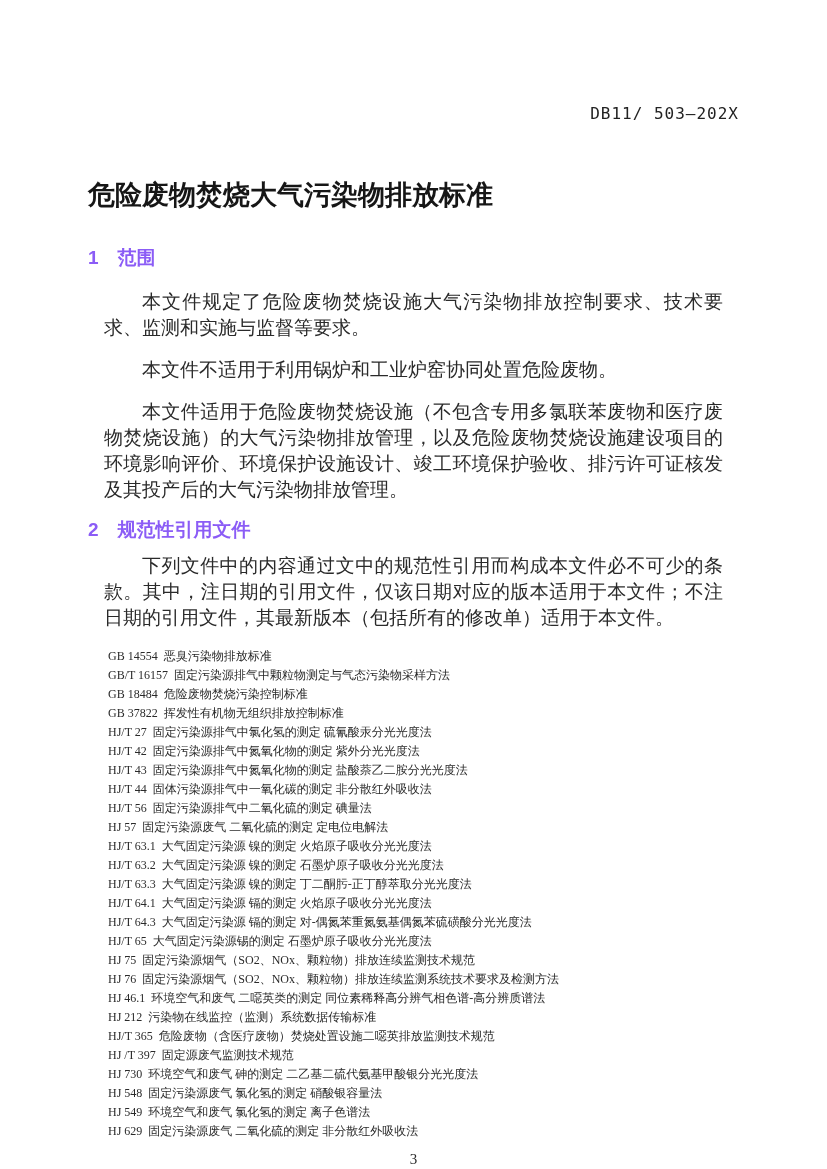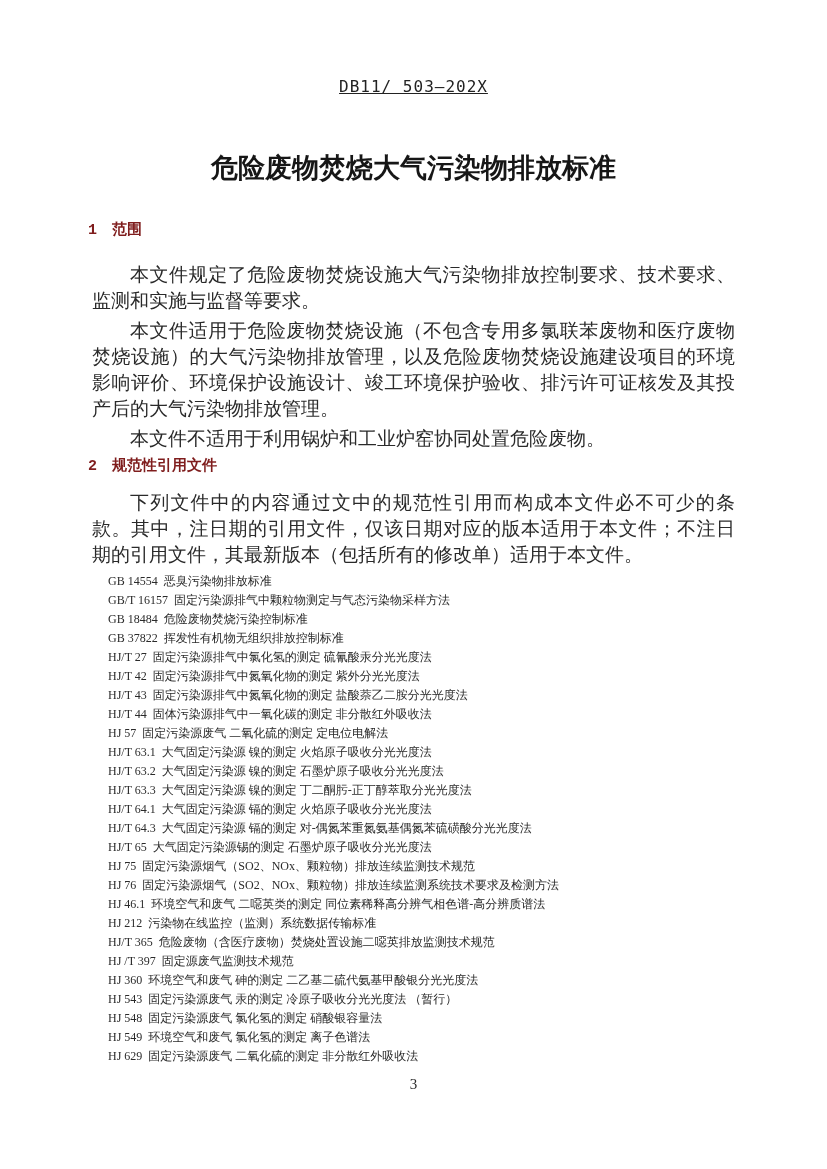--- a/index.html
+++ b/index.html
@@ -14,51 +14,50 @@
     position: relative;
     width: 827px;
     height: 1169px;
     background: #ffffff;
     color: #2a2a2a;
     font-family: "Liberation Serif", "DejaVu Serif", serif;
     box-sizing: border-box;
     padding: 0 88px;
   }
   .doc-code {
-    margin-top: 77px;
-    text-align: center;
+    margin-top: 104px;
+    text-align: right;
     font-family: "DejaVu Sans Mono", "Liberation Mono", monospace;
     font-size: 16px;
     letter-spacing: 1px;
     color: #222;
     white-space: pre-wrap;
-    text-decoration: underline;
   }
   .doc-title {
     margin-top: 56px;
-    text-align: center;
+    text-align: left;
     font-family: "Liberation Sans", "DejaVu Sans", sans-serif;
     font-weight: bold;
     font-size: 27px;
     line-height: 32px;
     color: #161616;
     white-space: pre-wrap;
   }
   .section-heading {
-    font-family: Liberation Mono, monospace;
+    font-family: Liberation Sans, sans-serif;
     font-weight: bold;
-    font-size: 15px;
+    font-size: 19px;
     line-height: 22px;
-    color: #7f1d1d;
+    color: #8b5cf6;
     white-space: pre-wrap;
   }
   .h1-heading { margin-top: 36px; }
   .h2-heading { margin-top: 4px; }
   .body-para {
-    margin: 4px;
+    margin: 16px;
     font-size: 19px;
     line-height: 26px;
     text-indent: 2em;
     text-align: justify;
     color: #2a2a2a;
     white-space: pre-wrap;
   }
   .first-para { margin-top: 20px; }
   .intro-para { margin-top: 12px; font-family: Liberation Serif, serif; }
   .ref-list {
@@ -84,51 +83,51 @@
 
 <div class="page">
 
   <div class="doc-code">DB11/ 503—202X</div>
 
   <div class="doc-title">危险废物焚烧大气污染物排放标准</div>
 
   <div class="section-heading h1-heading">1　范围</div>
 
   <p class="body-para first-para">本文件规定了危险废物焚烧设施大气污染物排放控制要求、技术要求、监测和实施与监督等要求。</p>
+  <p class="body-para">本文件不适用于利用锅炉和工业炉窑协同处置危险废物。</p>
   <p class="body-para">本文件适用于危险废物焚烧设施（不包含专用多氯联苯废物和医疗废物焚烧设施）的大气污染物排放管理，以及危险废物焚烧设施建设项目的环境影响评价、环境保护设施设计、竣工环境保护验收、排污许可证核发及其投产后的大气污染物排放管理。</p>
-  <p class="body-para">本文件不适用于利用锅炉和工业炉窑协同处置危险废物。</p>
 
   <div class="section-heading h2-heading">2　规范性引用文件</div>
 
   <p class="body-para intro-para">下列文件中的内容通过文中的规范性引用而构成本文件必不可少的条款。其中，注日期的引用文件，仅该日期对应的版本适用于本文件；不注日期的引用文件，其最新版本（包括所有的修改单）适用于本文件。</p>
 
   <ul class="ref-list">
     <li>GB 14554  恶臭污染物排放标准</li>
     <li>GB/T 16157  固定污染源排气中颗粒物测定与气态污染物采样方法</li>
     <li>GB 18484  危险废物焚烧污染控制标准</li>
     <li>GB 37822  挥发性有机物无组织排放控制标准</li>
     <li>HJ/T 27  固定污染源排气中氯化氢的测定 硫氰酸汞分光光度法</li>
     <li>HJ/T 42  固定污染源排气中氮氧化物的测定 紫外分光光度法</li>
     <li>HJ/T 43  固定污染源排气中氮氧化物的测定 盐酸萘乙二胺分光光度法</li>
     <li>HJ/T 44  固体污染源排气中一氧化碳的测定 非分散红外吸收法</li>
+    <li>HJ/T 56  固定污染源排气中二氧化硫的测定 碘量法</li>
     <li>HJ 57  固定污染源废气 二氧化硫的测定 定电位电解法</li>
     <li>HJ/T 63.1  大气固定污染源 镍的测定 火焰原子吸收分光光度法</li>
     <li>HJ/T 63.2  大气固定污染源 镍的测定 石墨炉原子吸收分光光度法</li>
     <li>HJ/T 63.3  大气固定污染源 镍的测定 丁二酮肟-正丁醇萃取分光光度法</li>
     <li>HJ/T 64.1  大气固定污染源 镉的测定 火焰原子吸收分光光度法</li>
     <li>HJ/T 64.3  大气固定污染源 镉的测定 对-偶氮苯重氮氨基偶氮苯硫磺酸分光光度法</li>
     <li>HJ/T 65  大气固定污染源锡的测定 石墨炉原子吸收分光光度法</li>
     <li>HJ 75  固定污染源烟气（SO2、NOx、颗粒物）排放连续监测技术规范</li>
     <li>HJ 76  固定污染源烟气（SO2、NOx、颗粒物）排放连续监测系统技术要求及检测方法</li>
     <li>HJ 46.1  环境空气和废气 二噁英类的测定 同位素稀释高分辨气相色谱-高分辨质谱法</li>
     <li>HJ 212  污染物在线监控（监测）系统数据传输标准</li>
     <li>HJ/T 365  危险废物（含医疗废物）焚烧处置设施二噁英排放监测技术规范</li>
     <li>HJ /T 397  固定源废气监测技术规范</li>
-    <li>HJ 360  环境空气和废气 砷的测定 二乙基二硫代氨基甲酸银分光光度法</li>
-    <li>HJ 543  固定污染源废气 汞的测定 冷原子吸收分光光度法 （暂行）</li>
+    <li>HJ 730  环境空气和废气 砷的测定 二乙基二硫代氨基甲酸银分光光度法</li>
     <li>HJ 548  固定污染源废气 氯化氢的测定 硝酸银容量法</li>
     <li>HJ 549  环境空气和废气 氯化氢的测定 离子色谱法</li>
     <li>HJ 629  固定污染源废气 二氧化硫的测定 非分散红外吸收法</li>
   </ul>
 
   <div class="page-number">3</div>
 
 </div>
 
 </body></html>

